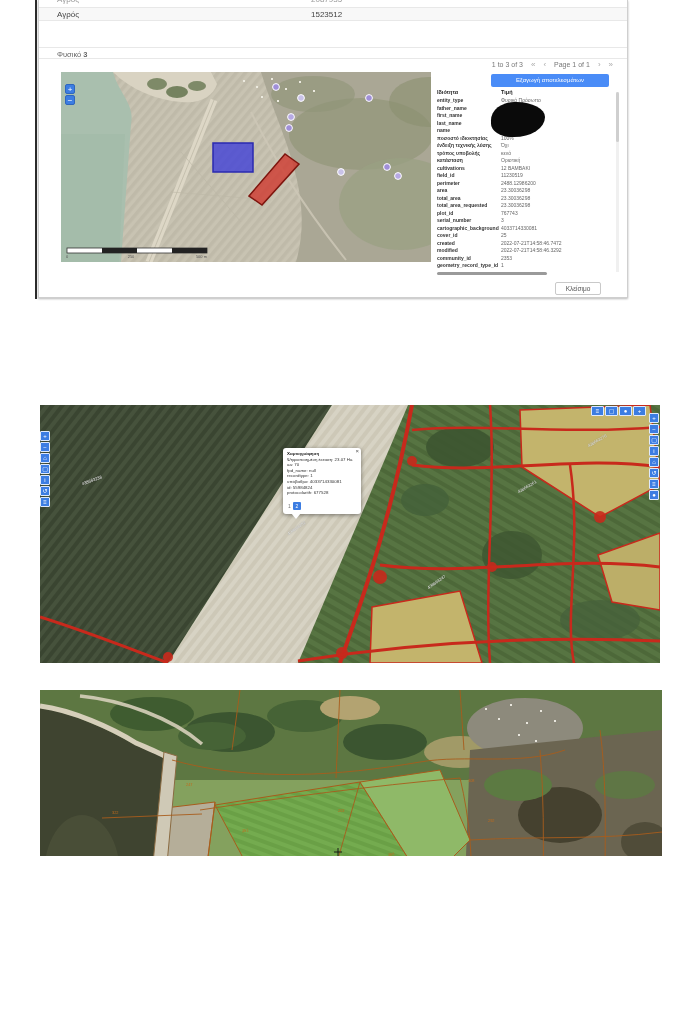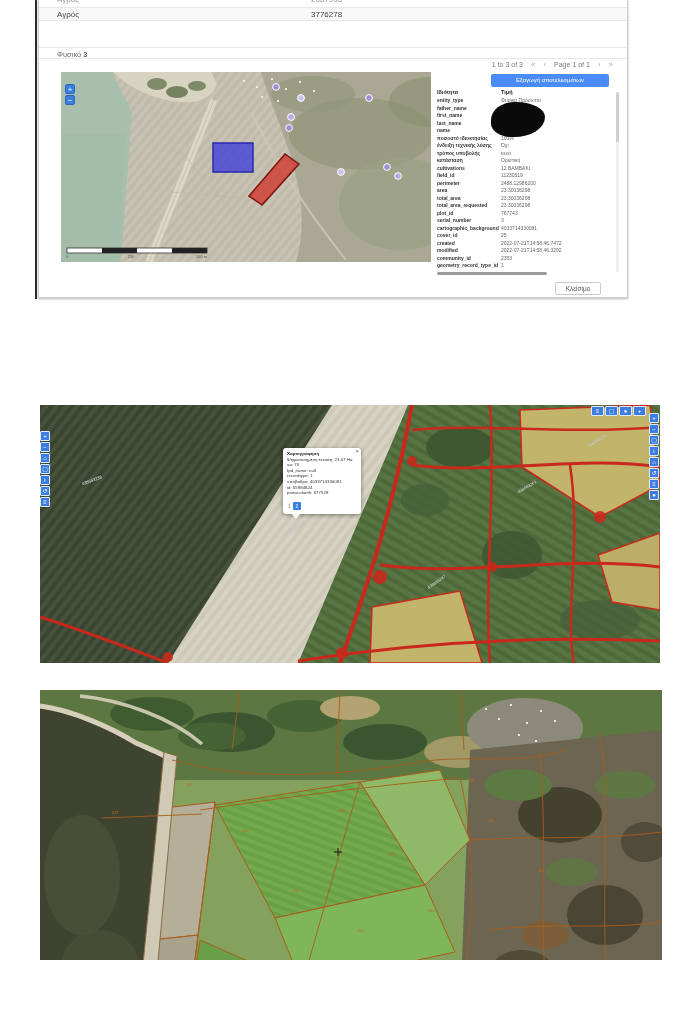--- a/index.html
+++ b/index.html
@@ -1,16 +1,16 @@
 <!DOCTYPE html>
 <html><head>
 <meta charset="utf-8">
 <style>
   html,body{margin:0;padding:0;background:#fff;}
-  .page{position:relative;width:676px;height:960px;background:#fff;overflow:hidden;
+  .page{position:relative;width:676px;height:856px;background:#fff;overflow:hidden;
         font-family:"Liberation Sans",sans-serif;}
   .abs{position:absolute;}
   
   .win{position:absolute;left:38px;top:0;width:588px;height:297px;background:#fff;
        border:1px solid #cfcfcf;border-top:none;box-shadow:0 1px 2px rgba(0,0,0,.28);overflow:hidden;}
   .edge-line{position:absolute;left:35px;top:0;width:2px;height:299px;background:#2b2b2b;}
   .grid-cell{position:absolute;font-size:8px;color:#444;white-space:nowrap;}
   .grid-cell.dim{color:#999;}
   .hline{position:absolute;left:0;right:0;height:1px;background:#e8e8e8;}
   .pager{position:absolute;top:59px;right:14px;height:10px;display:flex;align-items:center;gap:8px;
@@ -58,21 +58,21 @@
   <div class="edge-line"></div>
 
   <div class="win">
 
     <div>
       <span class="grid-cell dim" style="left:18px;top:-5px;">Αγρός</span>
       <span class="grid-cell dim" style="left:272px;top:-5px;">2087935</span>
       <div class="hline" style="top:7px;"></div>
       <div class="abs" style="left:0;right:0;top:8px;height:12px;background:#f8f8f8;">
         <span class="grid-cell" style="left:18px;top:2px;">Αγρός</span>
-        <span class="grid-cell" style="left:272px;top:2px;">3776278</span>
+        <span class="grid-cell" style="left:272px;top:2px;">1523512</span>
       </div>
       <div class="hline" style="top:20px;"></div>
       <div class="hline" style="top:47px;"></div>
       <span class="grid-cell" style="left:18px;top:50px;font-size:7.5px;color:#666;">
         <span>Φυσικό</span>
         <b>3</b>
       </span>
       <div class="hline" style="top:58px;"></div>
       <div class="pager">
         <span>1 to 3 of 3</span>

